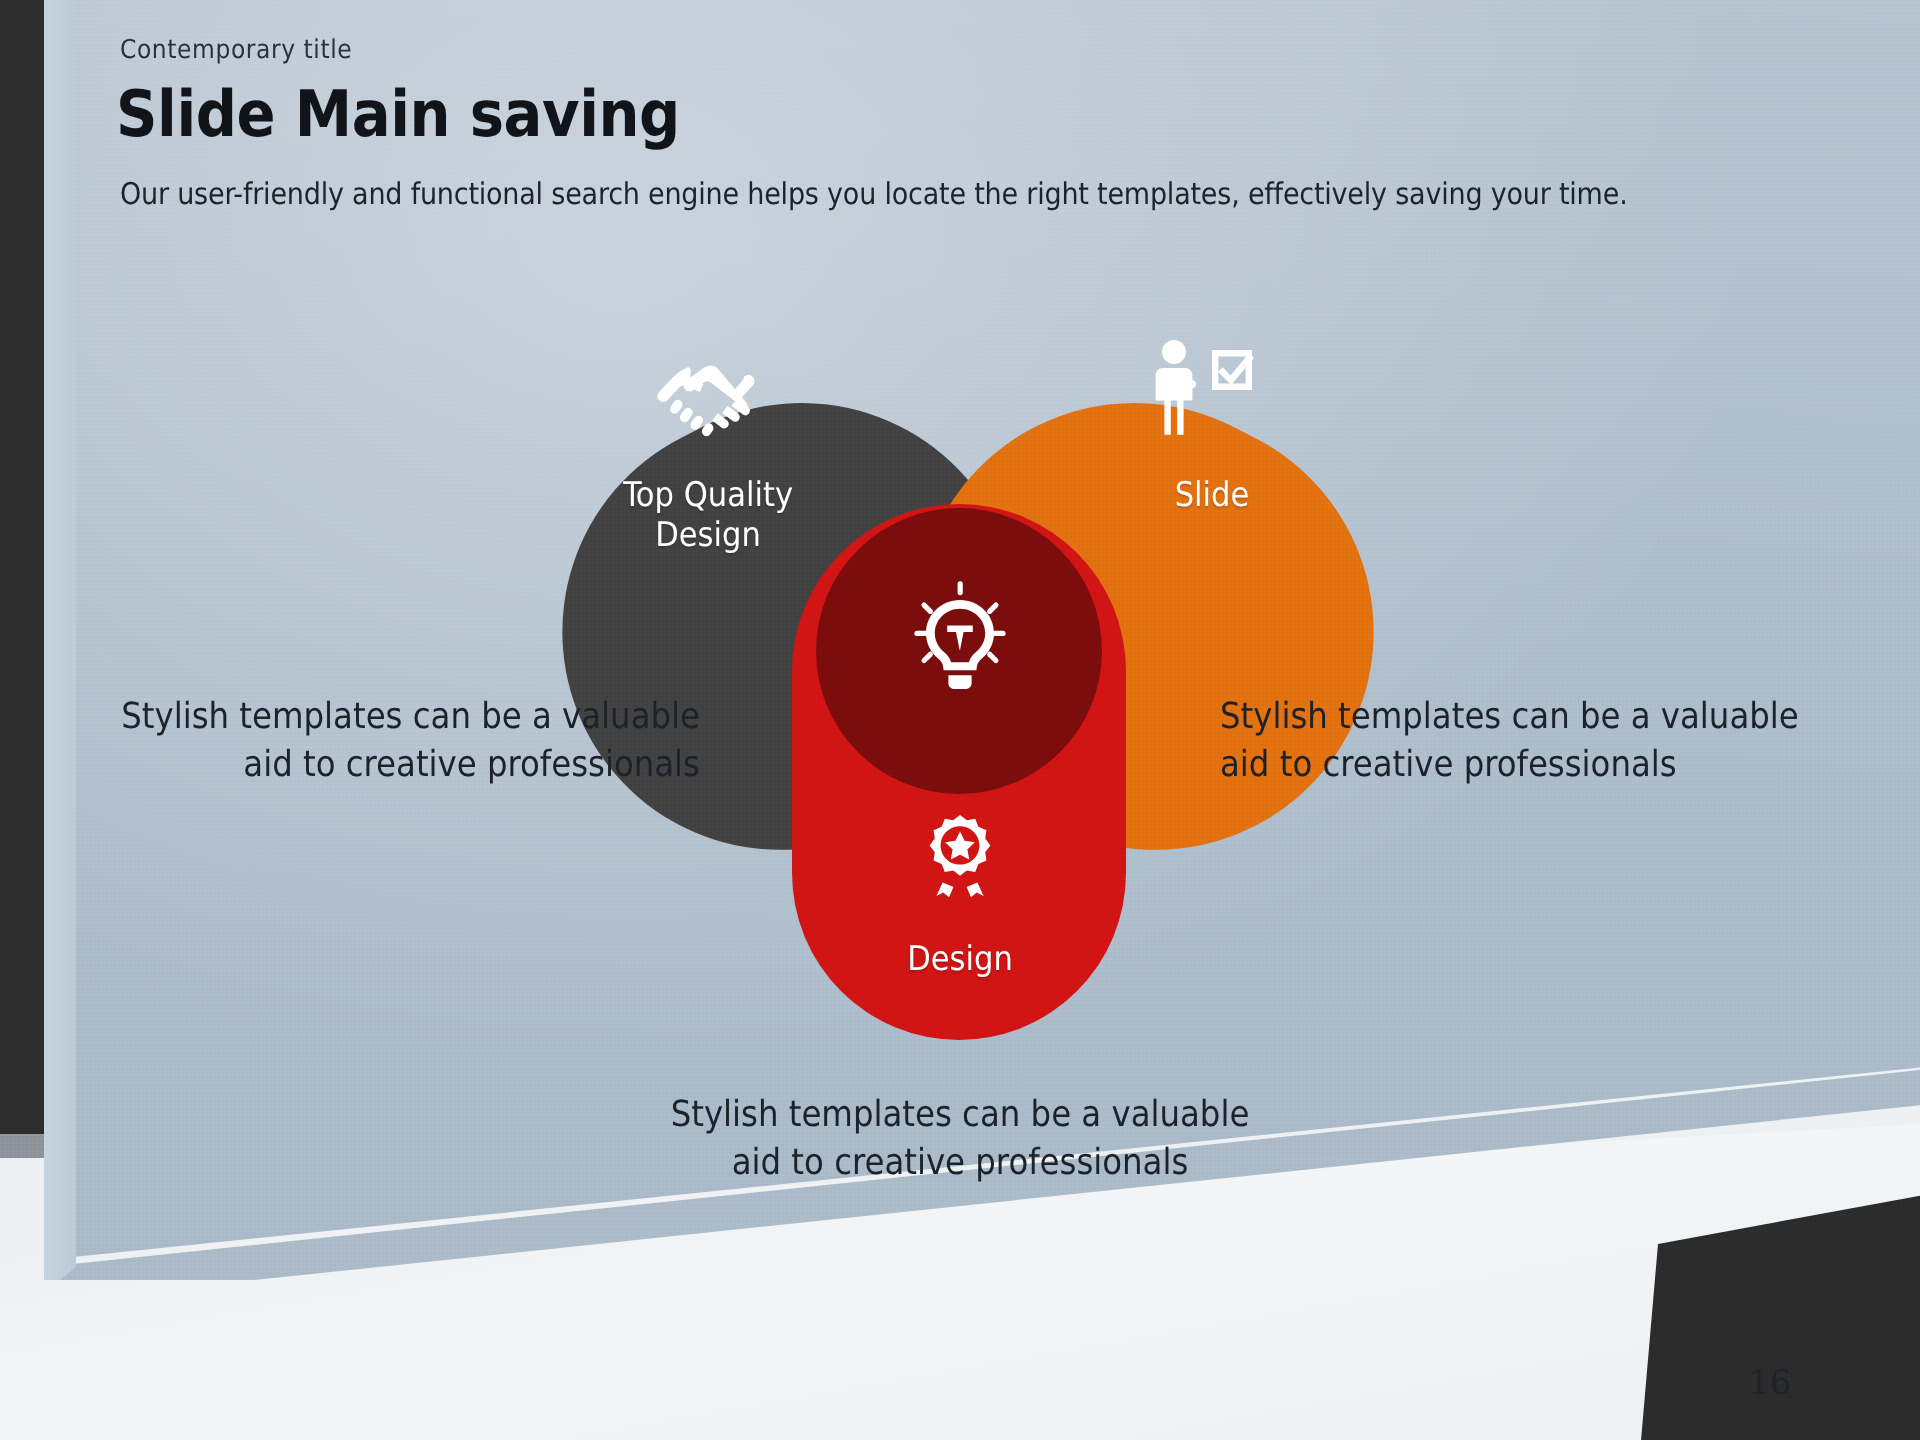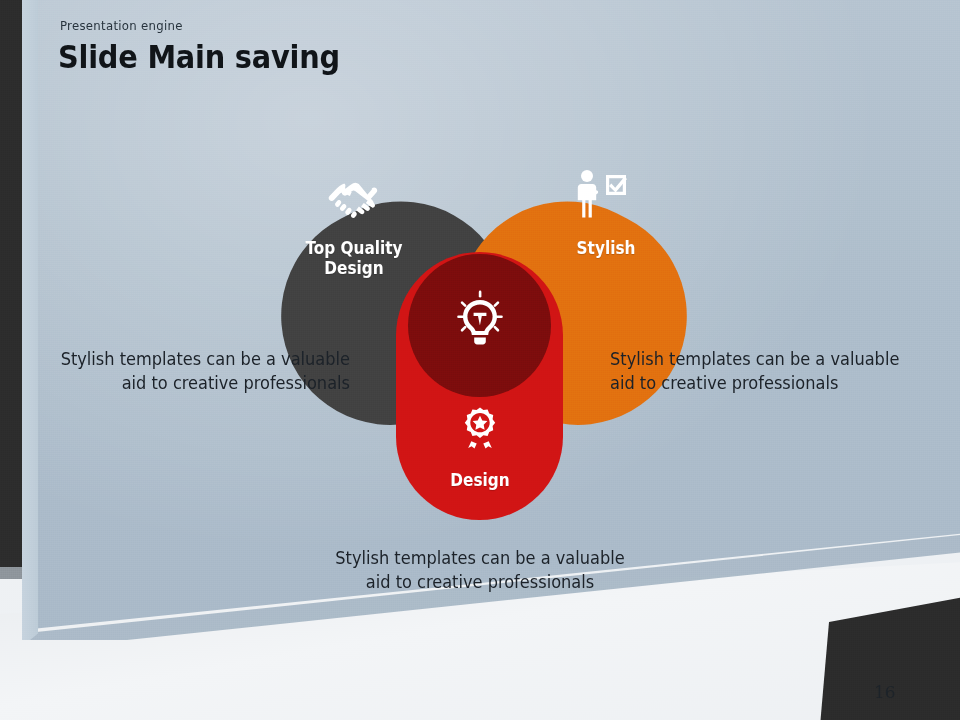--- a/index.html
+++ b/index.html
@@ -177,21 +177,21 @@
     height: 143px;
     border-radius: 50%;
     background: #7b0c0c;
   }
 
   
   .cap-label {
     position: absolute;
     text-align: center;
     color: #ffffff;
-    font-weight: bold;
+    font-weight: normal;
     font-size: 17px;
     line-height: 1.18;
     font-family: "DejaVu Sans Condensed", "Liberation Sans Narrow", "Liberation Sans", sans-serif;
     text-shadow: 0 1px 1px rgba(0,0,0,0.18);
   }
   .label-dark   { left: 268px; top: 238px; width: 172px; }
   .label-orange { left: 520px; top: 238px; width: 172px; }
   .label-red    { left: 400px; top: 470px; width: 160px; }
 
   
@@ -231,22 +231,23 @@
 <div id="slide">
 
   <div class="plate-white"></div>
   <div class="plate-dark-right"></div>
   <div class="plate-dark-left"></div>
   <div class="plate-dark-left-shadow"></div>
   <div class="plate-main"></div>
   <div class="plate-main-edge"></div>
   <div class="plate-left-strip"></div>
 
-  <div class="eyebrow">Presentation  engine</div>
+  <div class="eyebrow">Contemporary  title</div>
   <div class="main-title">Slide Main saving</div>
+  <div class="subtitle">Our user-friendly and functional  search engine helps you locate the right templates, effectively saving your time.</div>
 
   <div class="diagram">
 
     <div class="capsule cap-dark"></div>
 
     <div class="capsule cap-orange"></div>
 
     <div class="capsule cap-red"></div>
 
     <div class="circle-dark-red"></div>
@@ -307,21 +308,21 @@
         </g>
       </svg>
     </div>
 
     <div class="cap-label label-dark">
       <div>Top Quality</div>
       <div>Design</div>
     </div>
 
     <div class="cap-label label-orange">
-      <div>Stylish</div>
+      <div>Slide</div>
     </div>
 
     <div class="cap-label label-red">
       <div>Design</div>
     </div>
 
     <div class="desc desc-left">
       <div>Stylish templates can be a valuable</div>
       <div>aid to creative professionals</div>
     </div>

